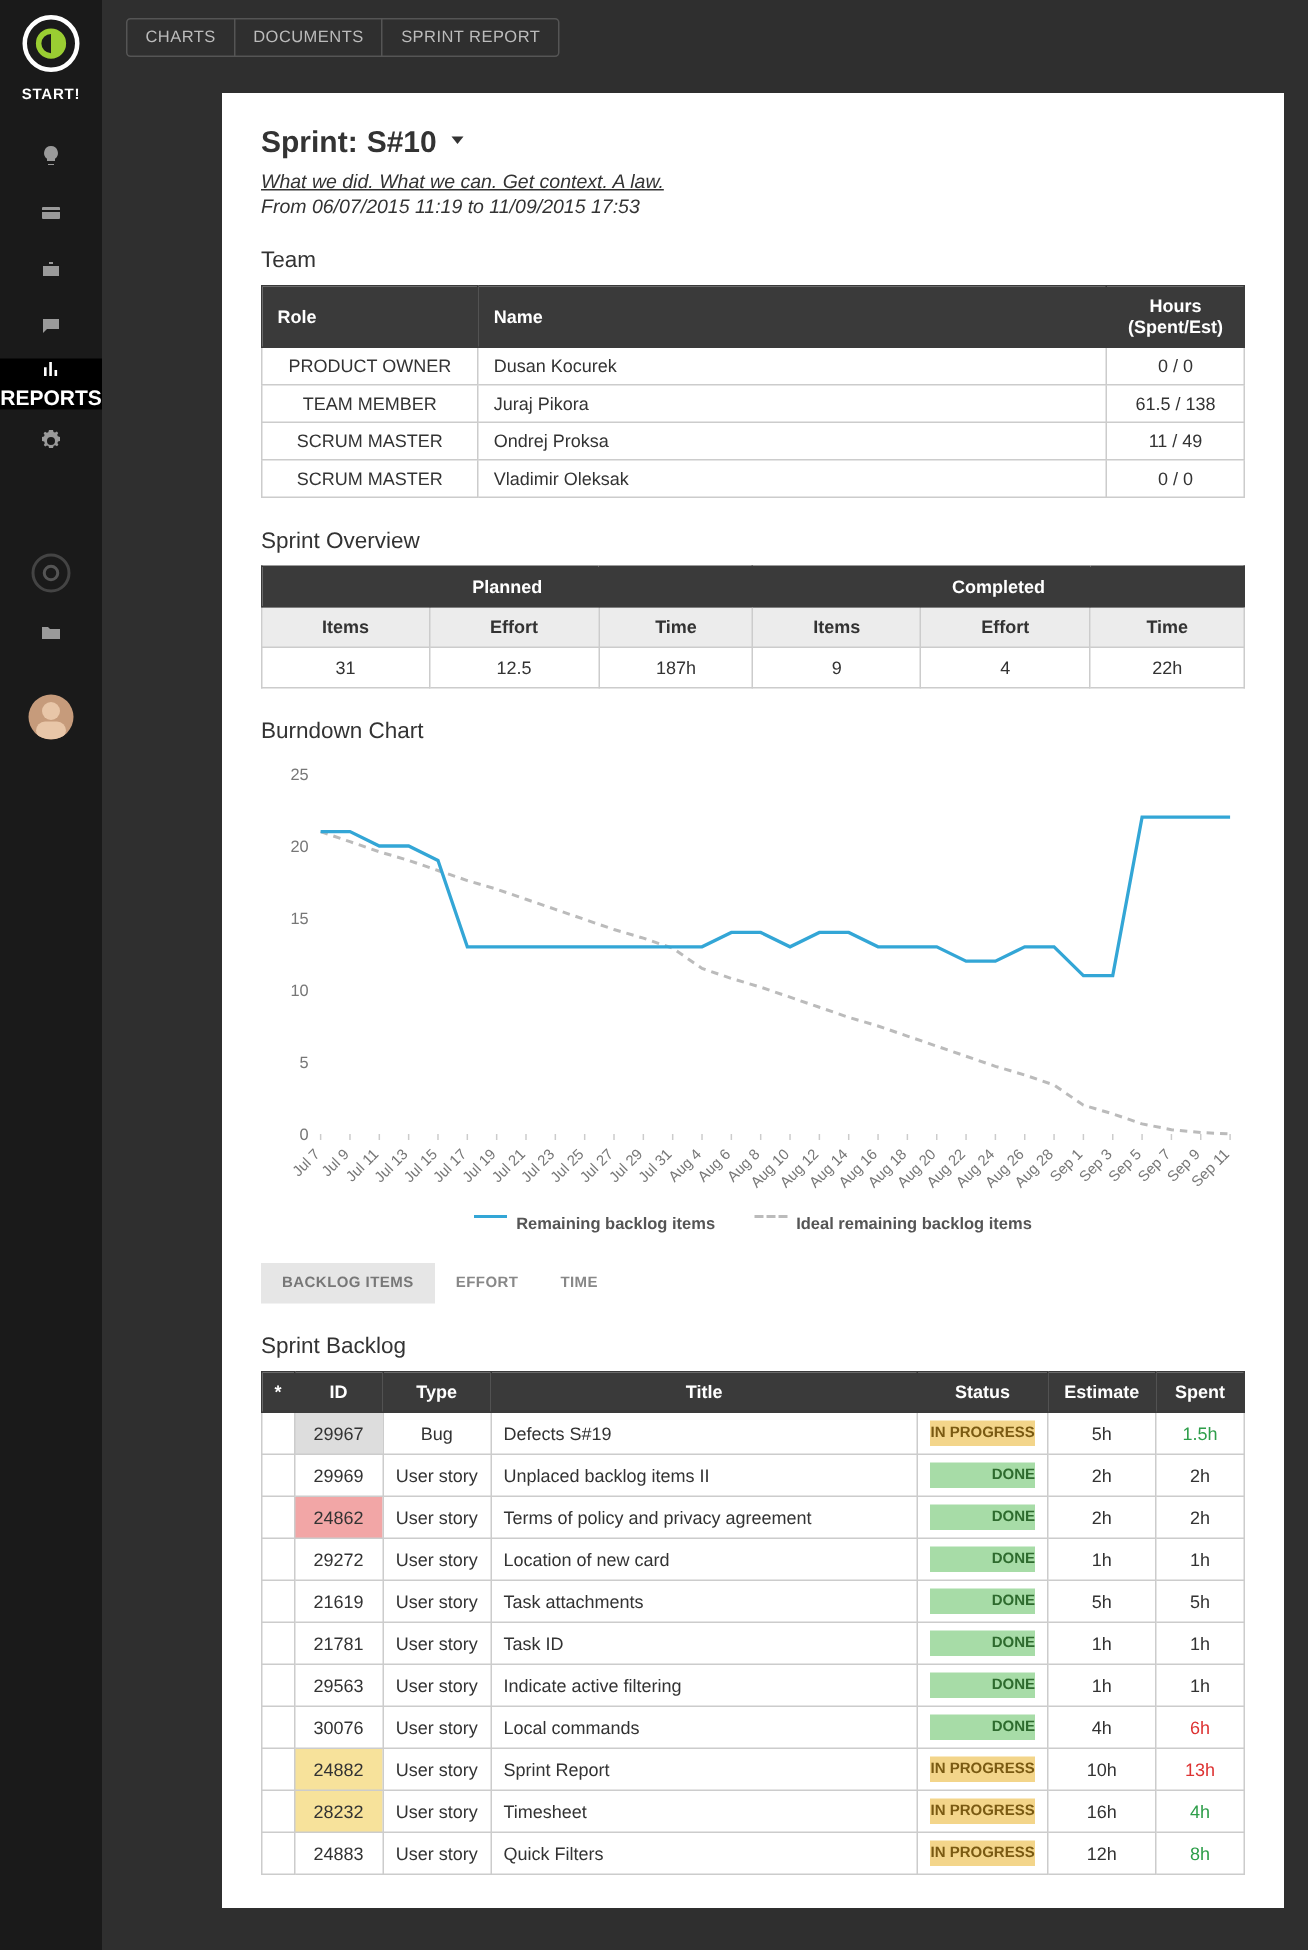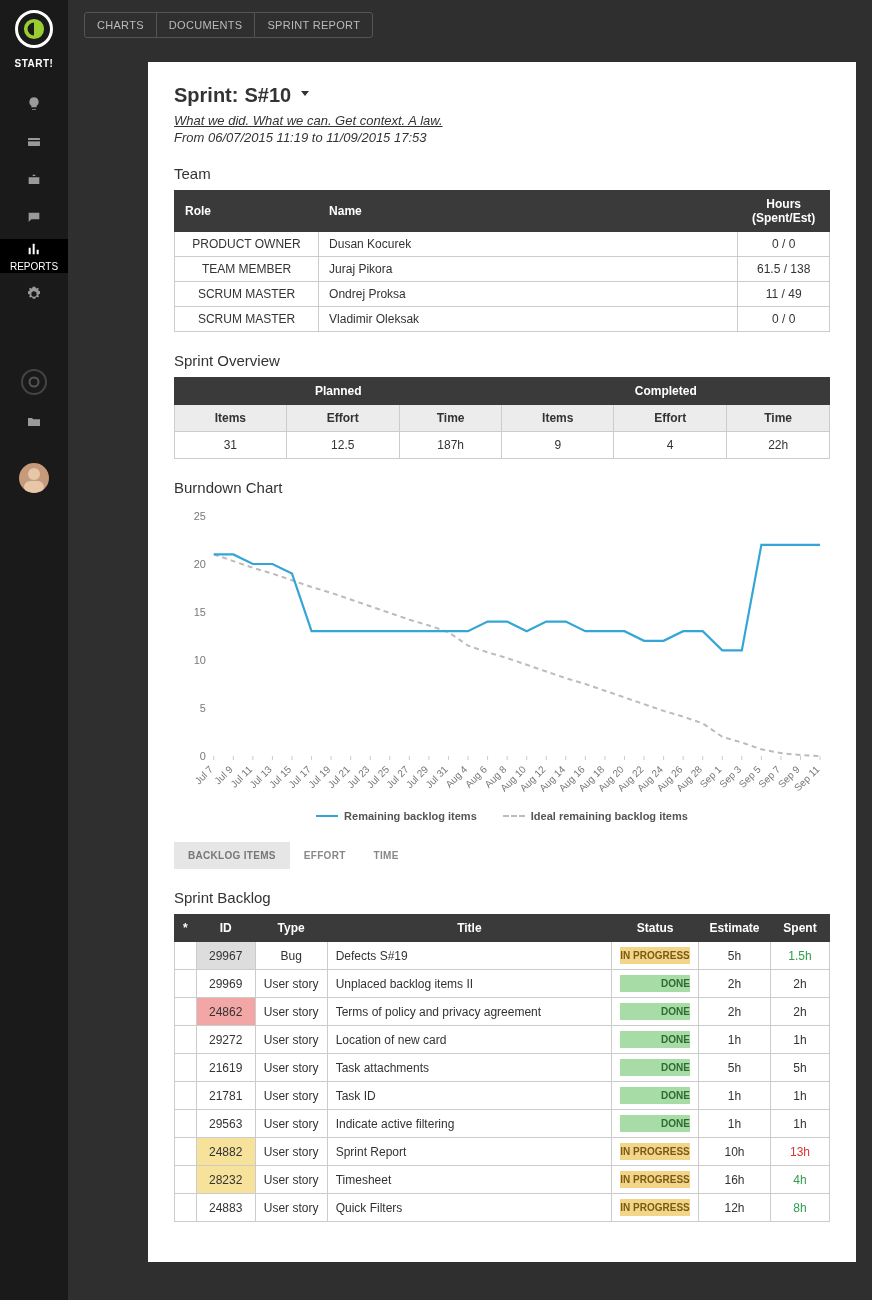--- a/index.html
+++ b/index.html
@@ -40,21 +40,21 @@
   table.overview { width:100%; border-collapse:collapse; font-size:12px; text-align:center; }
   table.overview th.group { background:#3a3a3a; color:#fff; padding:6px; border:1px solid #3a3a3a; font-weight:600;}
   table.overview th.sub { background:#ececec; color:#333; padding:6px; border:1px solid #ccc; font-weight:600;}
   table.overview td { border:1px solid #ccc; padding:6px; }
 
   .chart { position:relative; height:300px; margin:10px 0 4px 0; }
   .chart svg { width:100%; height:100%; }
   .chart .ytick text { font-size:11px; fill:#777; }
   .chart .xtick text { font-size:10px; fill:#777; }
   .legend { display:flex; gap:26px; justify-content:center; font-size:11px; color:#555; font-weight:600; margin-bottom:20px;}
-  .legend .item { display:flex; align-items:center; gap:6px; }
+  .legend .item { display:flex; align-items:flex-start; gap:6px; }
   .legend .line { width:22px; height:0; border-top:2px solid #33a6d6; }
   .legend .dash { width:22px; height:0; border-top:2px dashed #bbb; }
 
   .subtabs { display:flex; gap:0; margin-top:14px; }
   .subtabs .stab { font-size:10px; font-weight:700; color:#888; padding:8px 14px; letter-spacing:0.3px; cursor:pointer;}
   .subtabs .stab.active { background:#e6e6e6; color:#777; }
 
   table.backlog { width:100%; border-collapse:collapse; font-size:12px; }
   table.backlog thead th { background:#3a3a3a; color:#fff; padding:6px 8px; font-weight:600; border:1px solid #3a3a3a; text-align:center;}
   table.backlog thead th.title { text-align:center; }
@@ -103,21 +103,21 @@
     </div>
     <div class="navitem">
       <svg viewBox="0 0 24 24">
           <path d="M4 4h16v10H8l-4 4z" fill="currentColor"></path>
         </svg>
     </div>
     <div class="navitem active">
       <svg viewBox="0 0 24 24">
           <path d="M4 20h3V10H4zM10 20h3V4h-3zM16 20h3v-7h-3z" fill="currentColor"></path>
         </svg>
-      <span style="font-size:10px;font-weight:400;margin-top:4px;">REPORTS</span>
+      <span style="font-size:14px;font-weight:700;margin-top:4px;">REPORTS</span>
     </div>
     <div class="navitem">
       <svg viewBox="0 0 24 24">
           <path d="M12 8a4 4 0 1 0 0 8 4 4 0 0 0 0-8zm9 4l-2 .5a7 7 0 0 1-.6 1.5l1 1.8-1.4 1.4-1.8-1a7 7 0 0 1-1.5.6L14 19h-4l-.5-2a7 7 0 0 1-1.5-.6l-1.8 1L4.8 16l1-1.8A7 7 0 0 1 5.2 12.5L3 12V8l2-.5.6-1.5-1-1.8L6 2.8l1.8 1 1.5-.6L10 1h4l.5 2 1.5.6 1.8-1L19.2 4l-1 1.8.6 1.5L21 8z" fill="currentColor"></path>
         </svg>
     </div>
 
     <div style="flex:0 0 30px"></div>
     <div class="brandmini">
       <svg viewBox="0 0 24 24">
@@ -456,20 +456,29 @@
               <td></td>
               <td class="idcell ">29563</td>
               <td>User story</td>
               <td class="title">Indicate active filtering</td>
               <td><span class="status-badge status-DONE">DONE</span></td>
               <td>1h</td>
               <td class="">1h</td>
             </tr>
             <tr>
               <td></td>
+              <td class="idcell ">30076</td>
+              <td>User story</td>
+              <td class="title">Local commands</td>
+              <td><span class="status-badge status-DONE">DONE</span></td>
+              <td>4h</td>
+              <td class="spent-over">6h</td>
+            </tr>
+            <tr>
+              <td></td>
               <td class="idcell yellow">24882</td>
               <td>User story</td>
               <td class="title">Sprint Report</td>
               <td><span class="status-badge status-IN_PROGRESS">IN PROGRESS</span></td>
               <td>10h</td>
               <td class="spent-over">13h</td>
             </tr>
             <tr>
               <td></td>
               <td class="idcell yellow">28232</td>

